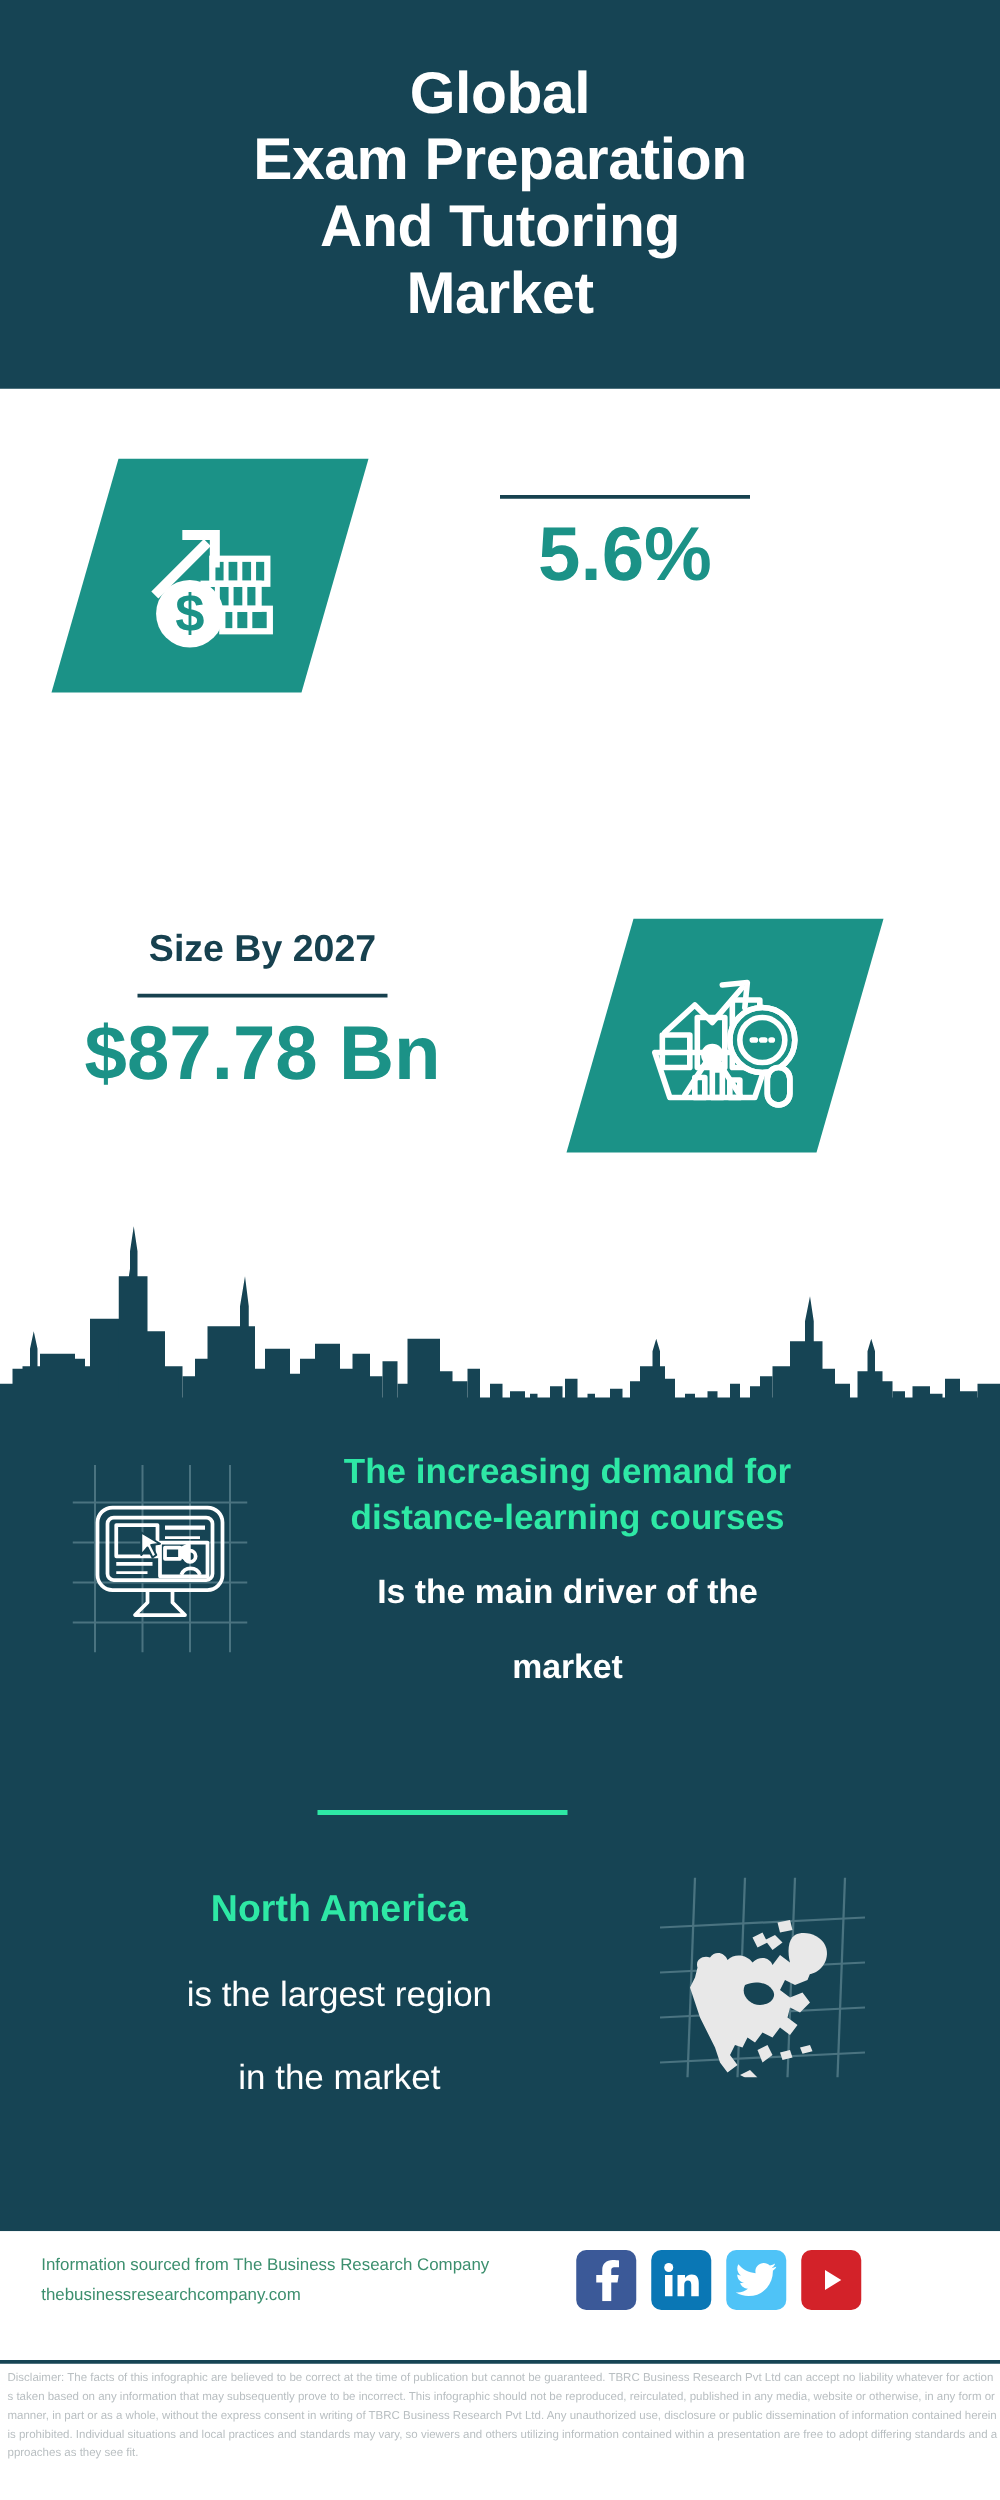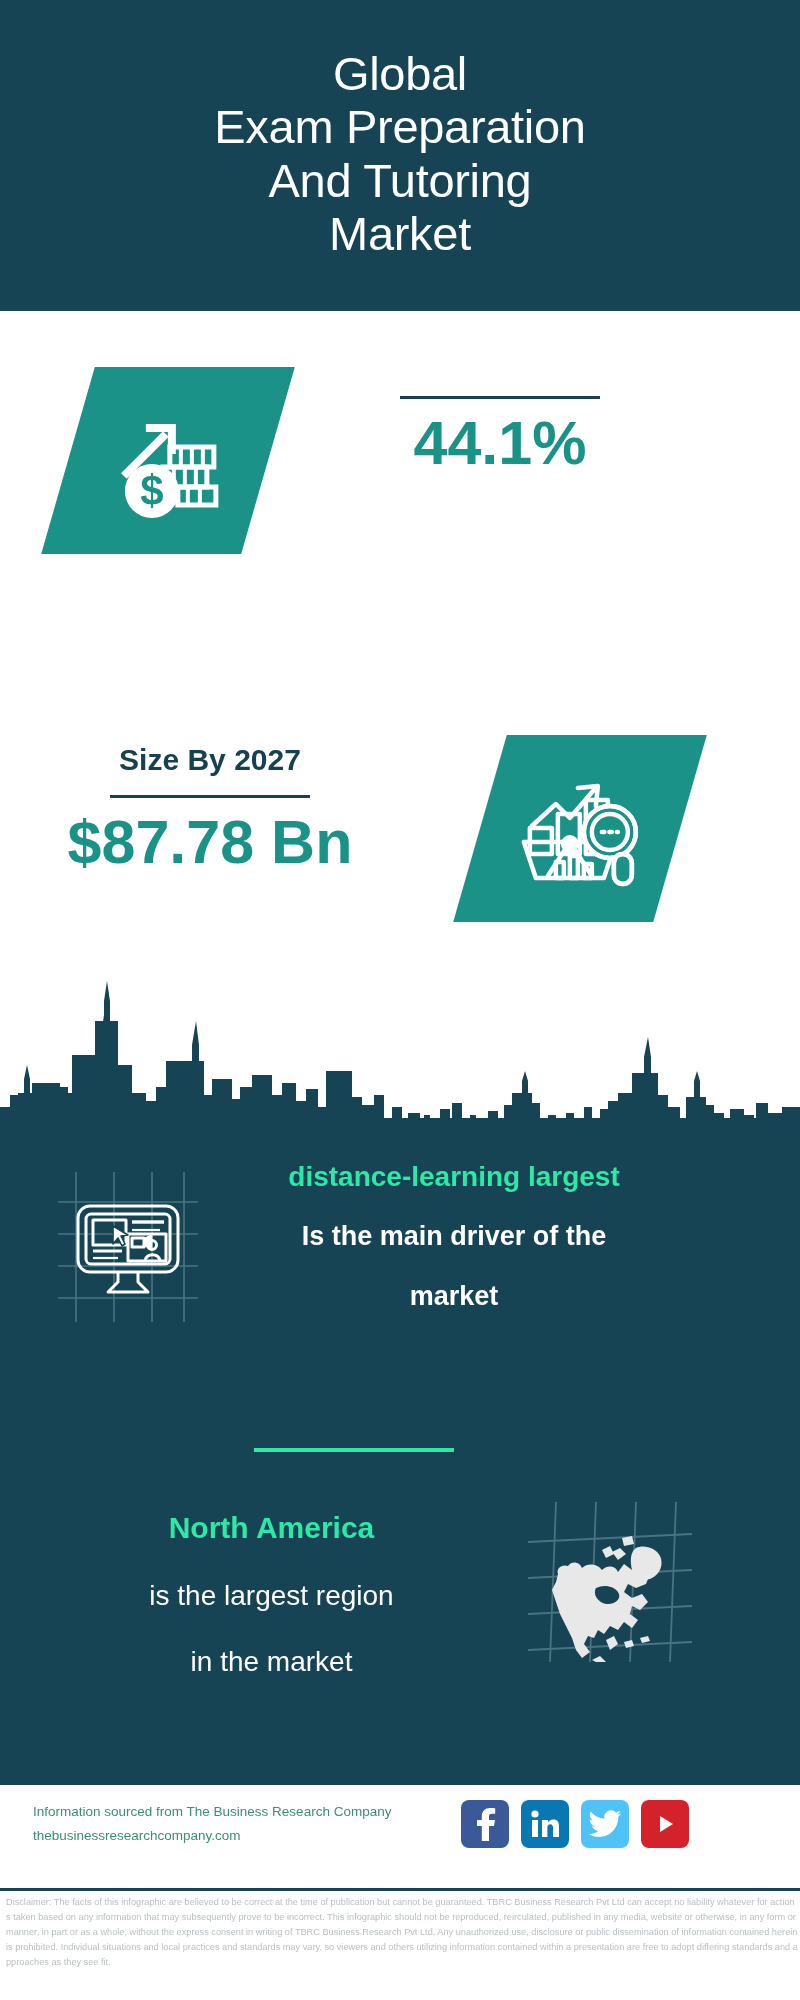--- a/index.html
+++ b/index.html
@@ -12,21 +12,21 @@
 
   
   .header {
     position:absolute; left:0; top:0; width:800px; height:311px;
     background:#164454;
     display:flex; flex-direction:column;
     align-items:center; justify-content:center;
     padding:6px 20px 10px;
   }
   .header-title {
-    color:#ffffff; font-weight:normal; font-size:47px; line-height:1.13;
+    color:#ffffff; font-weight:bold; font-size:47px; line-height:1.13;
     text-align:center; letter-spacing:-0.3px;
   }
   .header-title .tline { display:block; }
 
   .para-badge {
     width:200px; height:187px; background:#1B9287;
     transform:skewX(-16deg);
     display:flex; align-items:center; justify-content:center;
     flex:none;
   }
@@ -155,21 +155,21 @@
       <line x1="92" y1="85" x2="92" y2="103" stroke="#fff" stroke-width="4"></line>
 
       <circle cx="44" cy="89" r="27" fill="#fff"></circle>
       <text x="44" y="103" font-family="Liberation Sans, sans-serif" font-size="42" font-weight="bold" fill="#1B9287" text-anchor="middle">$</text>
     </svg>
   </div>
 </div>
 
 <div class="stat-1-text stat-text-block">
   <div class="stat-rule"></div>
-  <div class="stat-value">44.1%</div>
+  <div class="stat-value">5.6%</div>
 </div>
 
 <div class="stat-2-text stat-text-block">
   <div class="stat-label">
     <br>
     <span>Size By 2027</span>
   </div>
   <div class="stat-rule"></div>
   <div class="stat-value">$87.78 Bn</div>
 </div>
@@ -288,21 +288,22 @@
           <circle cx="94" cy="73" r="4.5"></circle>
           <path d="M87 88 a8 8 0 0 1 15 0"></path>
           <line x1="35" y1="79" x2="64" y2="79" stroke-width="3"></line>
           <line x1="35" y1="86" x2="60" y2="86" stroke-width="2.2"></line>
           <path d="M55 54 L55 72 L60 66 L64 74 L67 72 L63 64 L70 63 Z" fill="#ffffff" stroke="#164454" stroke-width="1.6"></path>
           <path d="M60 100 L60 110 L50 120 L90 120 L80 110 L80 100"></path>
         </g>
       </svg>
     </div>
     <div class="driver-text">
-      <div class="driver-line1">distance-learning largest</div>
+      <div class="driver-line1">The increasing demand for</div>
+      <div class="driver-line1">distance-learning courses</div>
       <div class="driver-line2">Is the main driver of the</div>
       <div class="driver-line2">market</div>
     </div>
   </div>
 
   <div class="green-divider"></div>
 
   <div class="region-block">
     <div class="region-text">
       <div class="region-name">North America</div>

